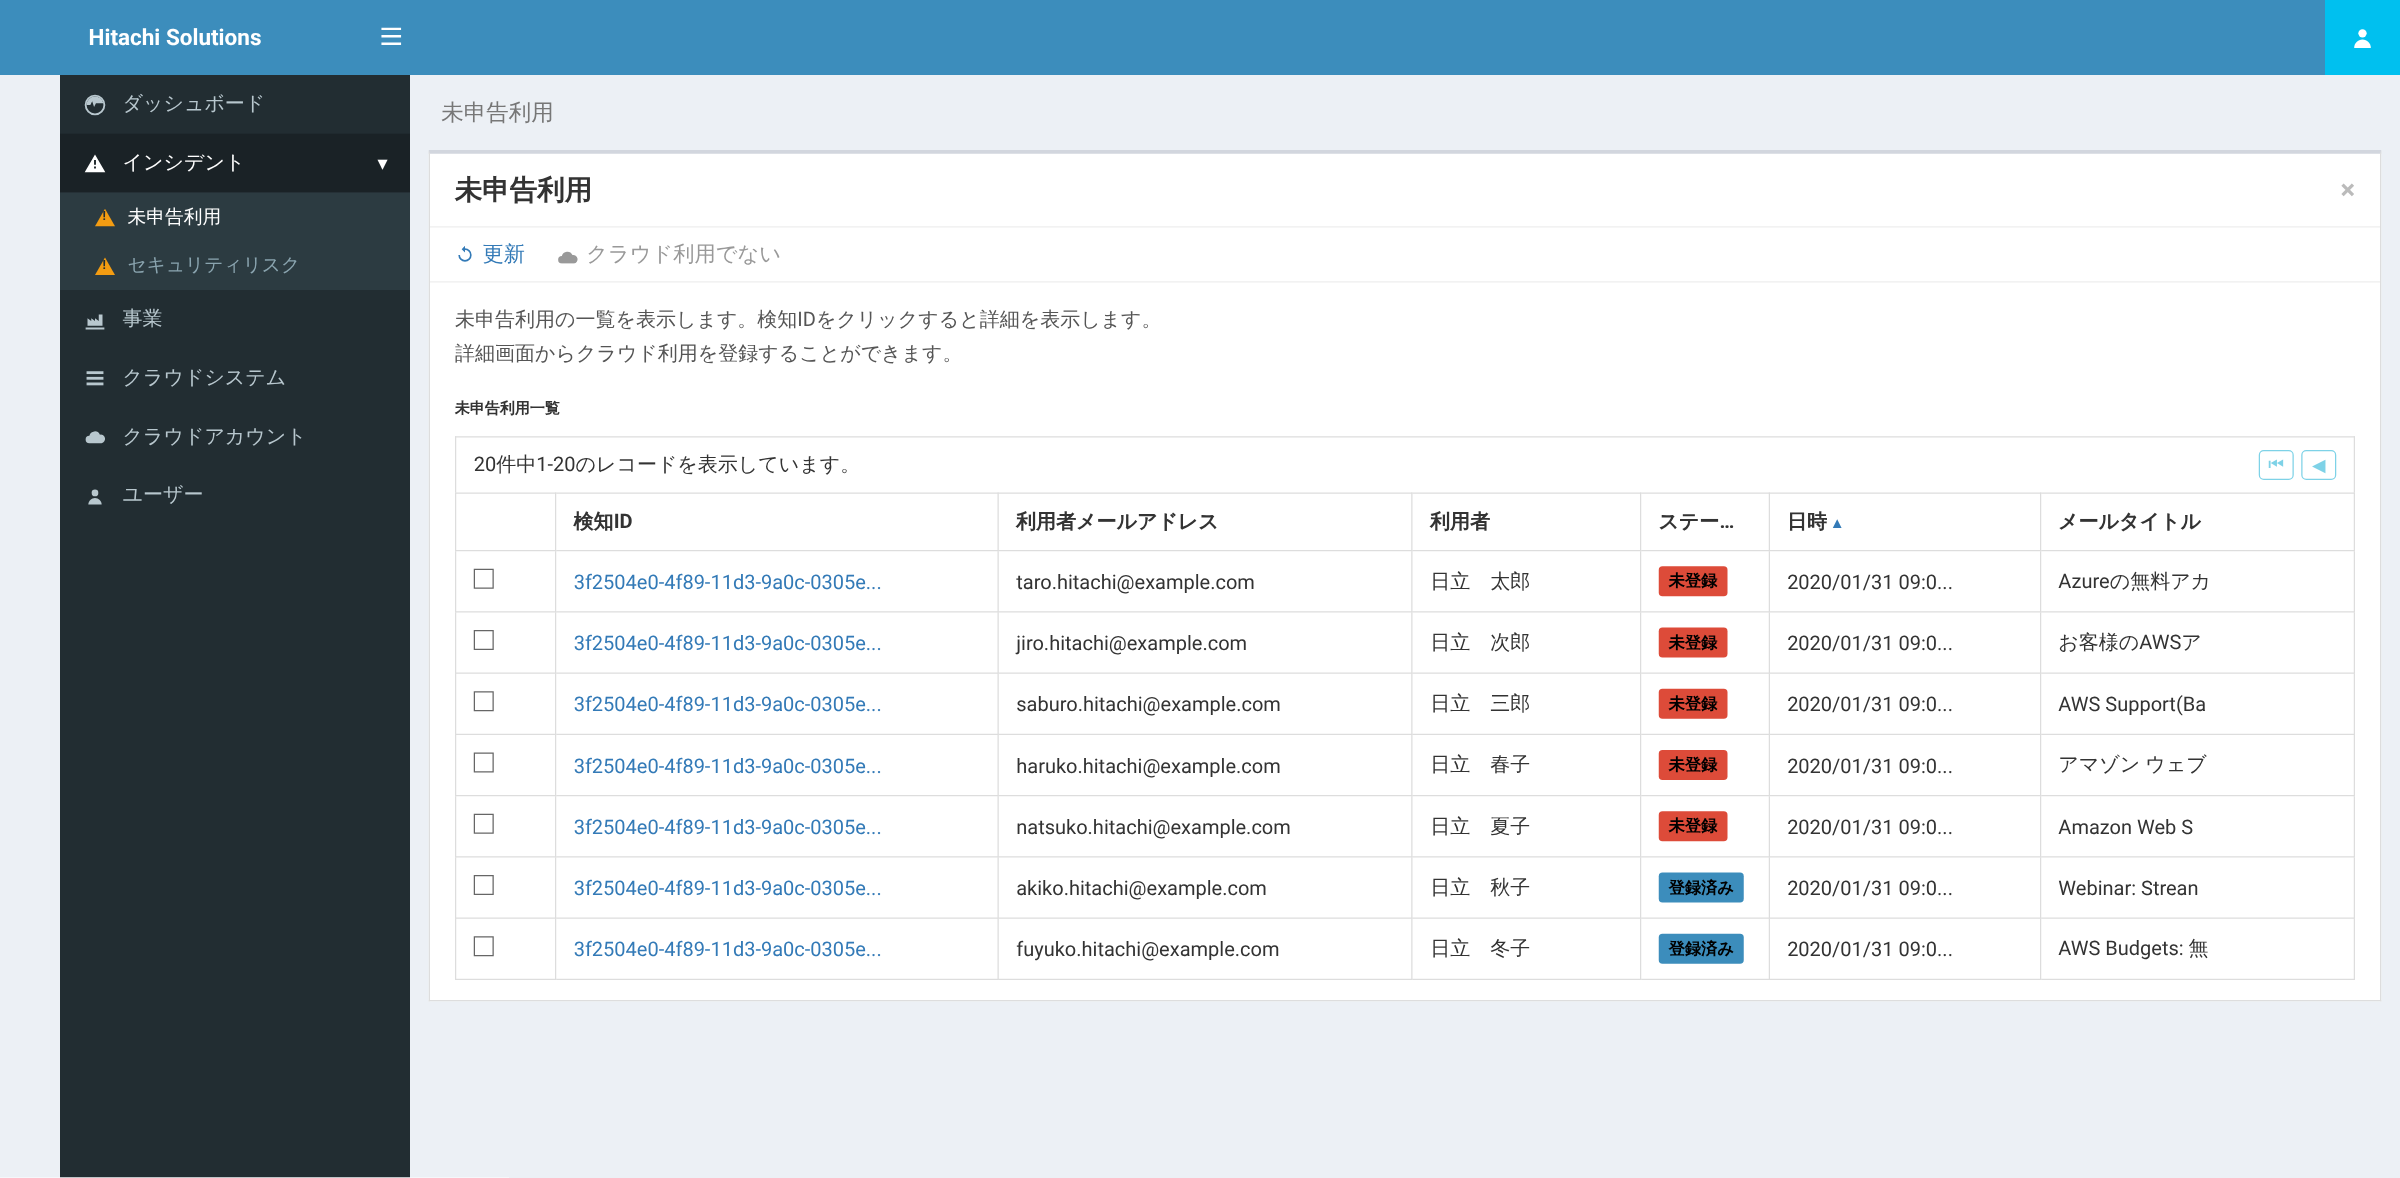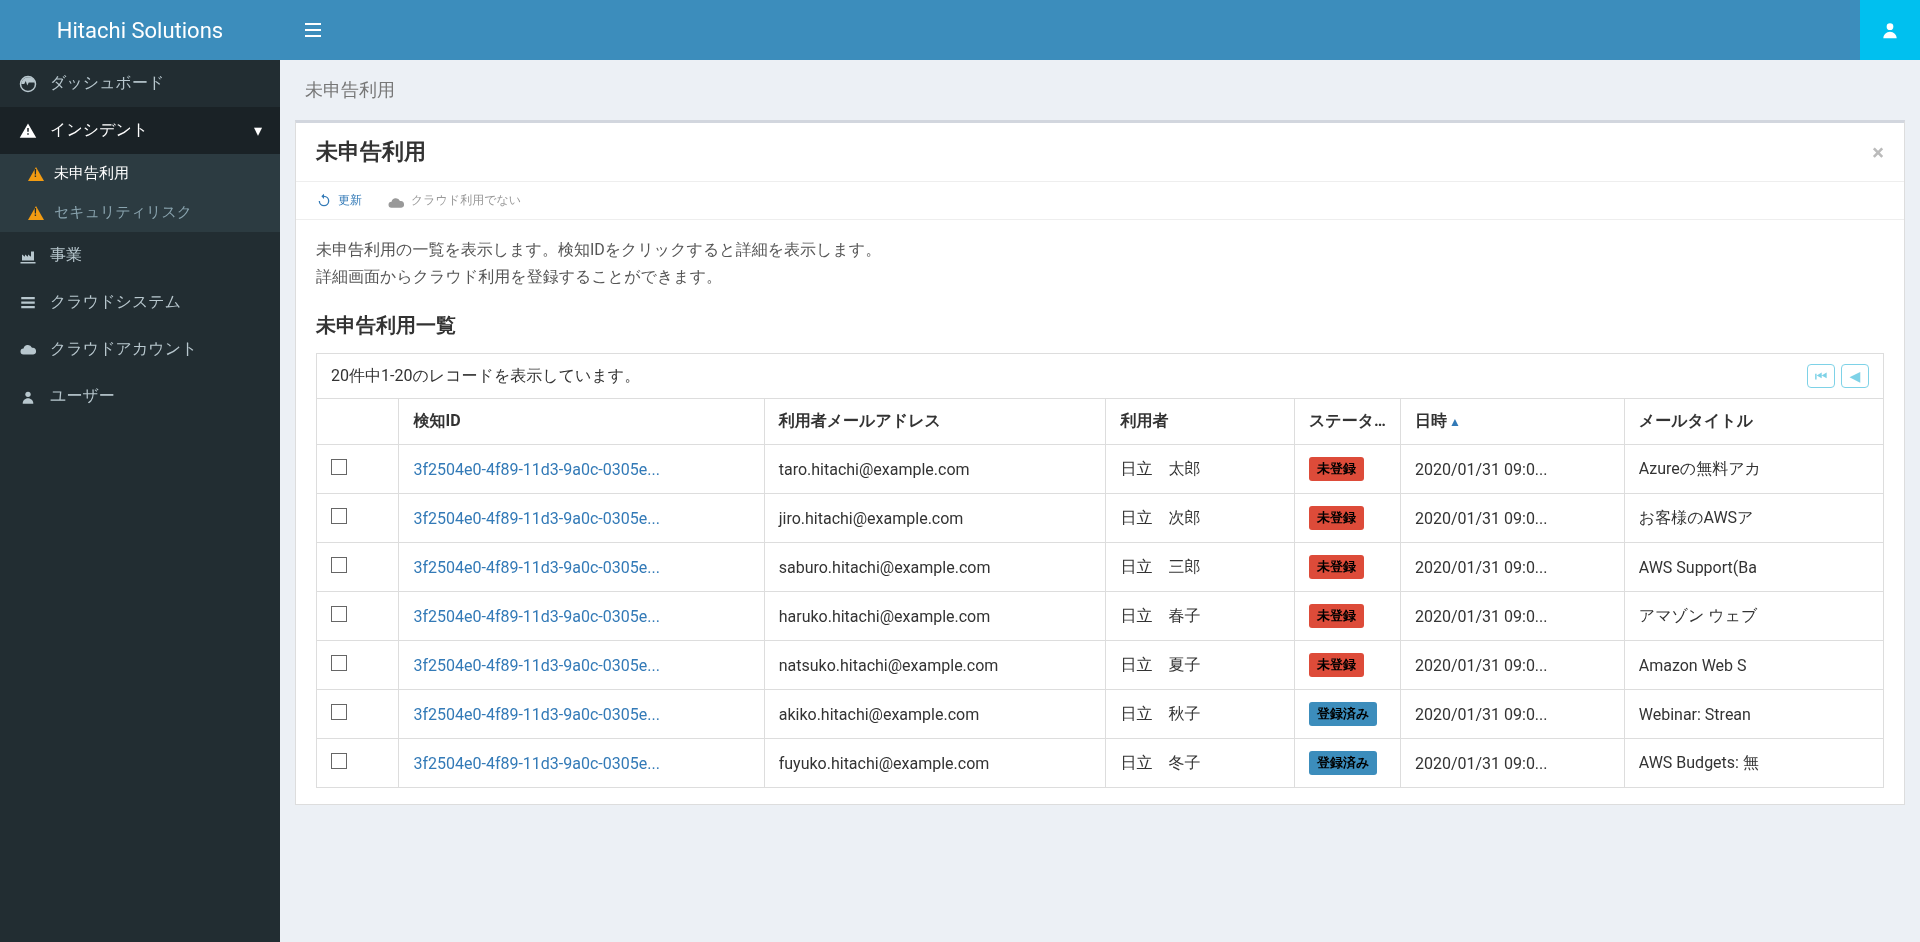--- a/index.html
+++ b/index.html
@@ -15,22 +15,22 @@
       height: 60px;
       background: #3c8dbc;
       color: #fff;
     }
     .logo {
       width: 280px;
       background: #3c8dbc;
       display: flex;
       align-items: center;
       justify-content: center;
-      font-size: 22px;
-      font-weight: 400;
+      font-size: 18px;
+      font-weight: 700;
     }
     .topnav {
       flex: 1;
       display: flex;
       align-items: center;
       justify-content: space-between;
       padding: 0 0 0 15px;
     }
     .hamburger {
       color: #fff;
@@ -45,20 +45,21 @@
       display: flex;
       align-items: center;
       justify-content: center;
       cursor: pointer;
     }
     .user-btn svg { fill: #fff; }
 
     .layout {
       display: flex;
       height: calc(100vh - 60px);
+      padding-left: 48px;
     }
     .sidebar {
       width: 280px;
       background: #222d32;
       color: #b8c7ce;
       overflow-y: auto;
     }
     .sb-item {
       display: flex;
       align-items: center;
@@ -144,28 +145,28 @@
       display: flex;
       gap: 25px;
       padding: 10px 20px;
       border-bottom: 1px solid #eee;
       align-items: center;
     }
     .tool-link {
       display: inline-flex;
       align-items: center;
       gap: 6px;
-      font-size: 12px;
+      font-size: 17px;
       cursor: pointer;
     }
     .tool-link.refresh { color: #337ab7; }
     .tool-link.muted { color: #999; }
     .panel-body { padding: 16px 20px; }
     .desc { font-size: 16px; color: #555; line-height: 1.7; }
-    .list-title { font-weight: 700; font-size: 20px; margin: 22px 0 14px; }
+    .list-title { font-weight: 700; font-size: 12px; margin: 22px 0 14px; }
 
     .record-bar {
       display: flex;
       justify-content: space-between;
       align-items: center;
       padding: 10px 14px;
       border: 1px solid #ddd;
       border-bottom: none;
       background: #fff;
       font-size: 16px;

